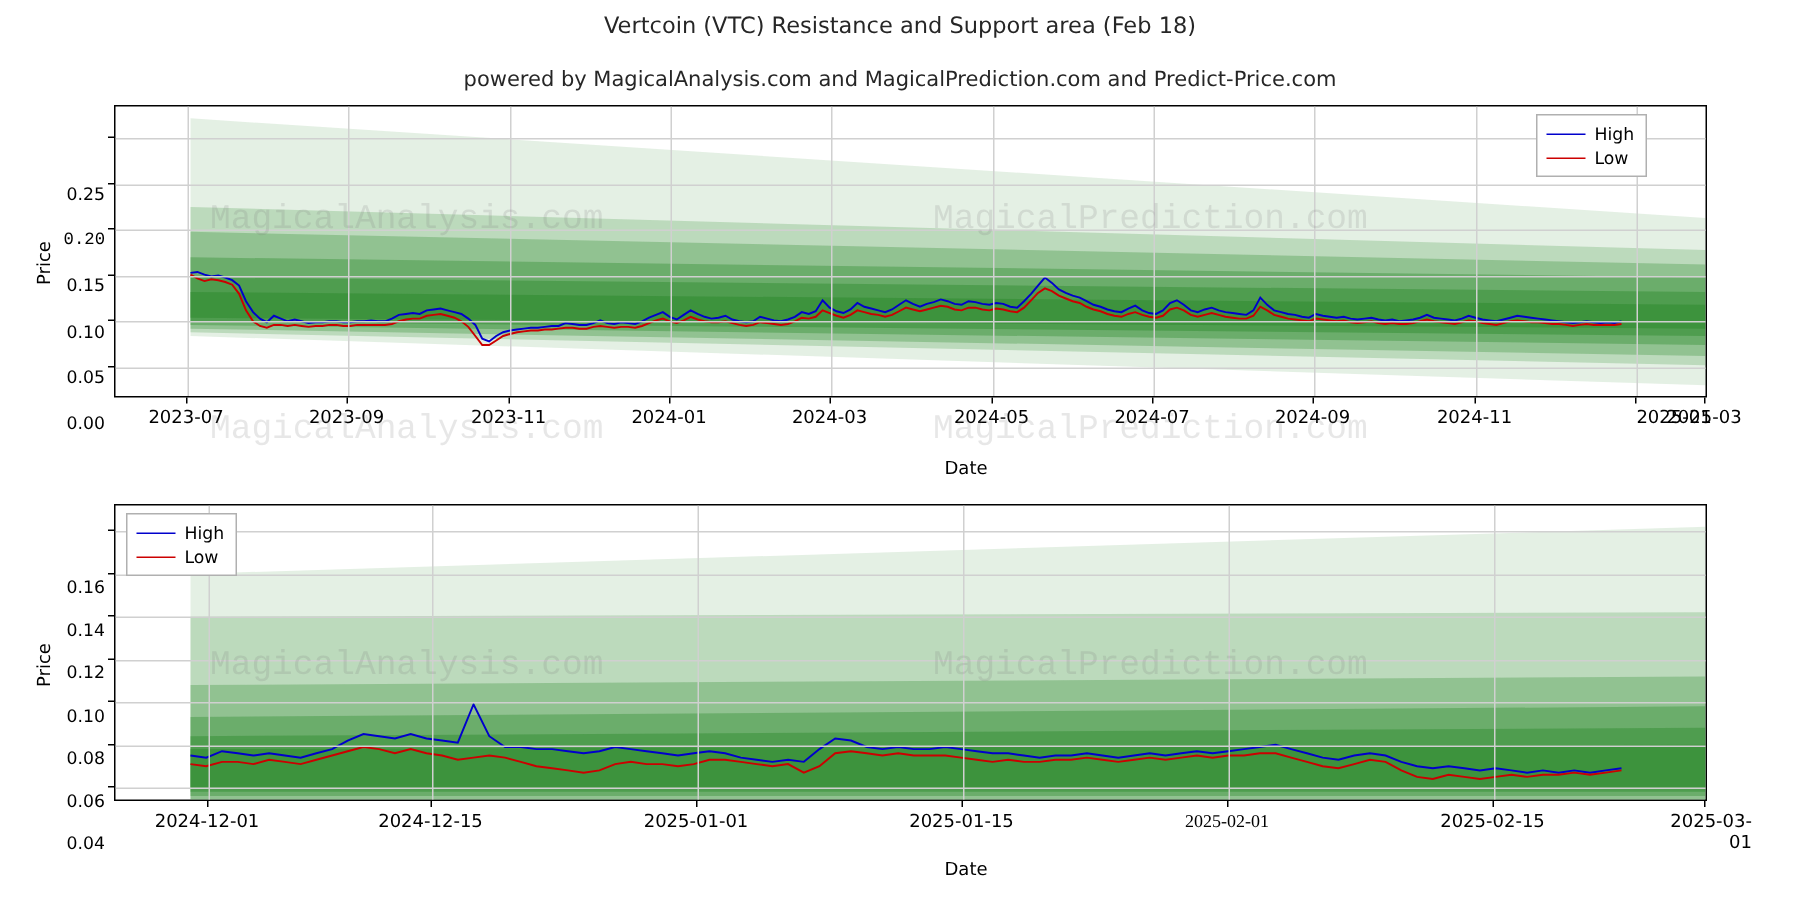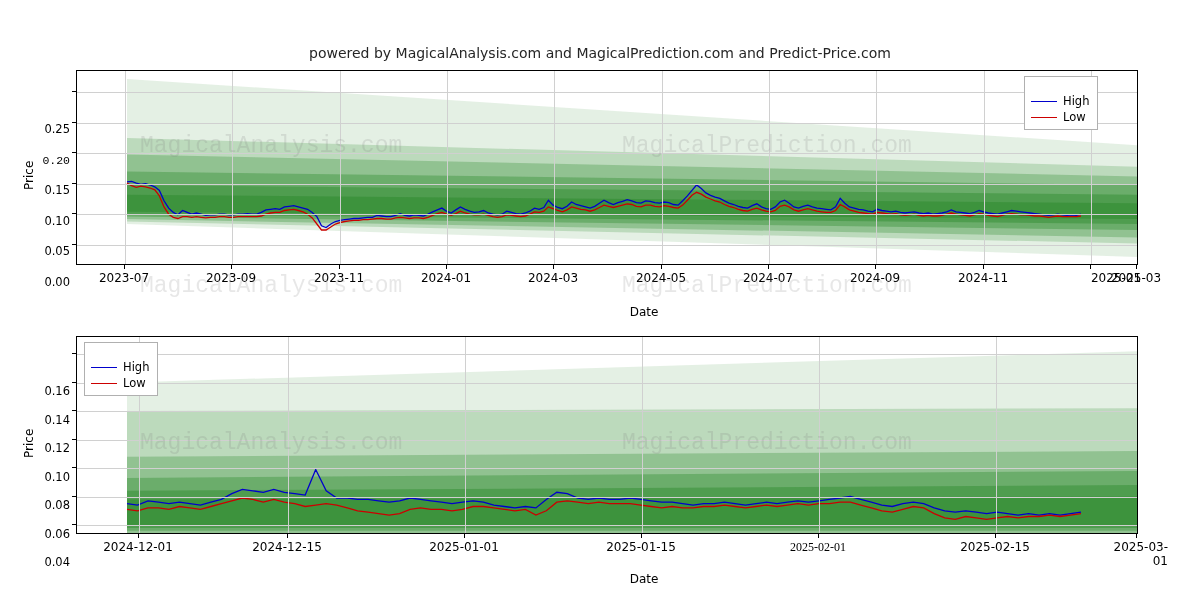--- a/index.html
+++ b/index.html
@@ -8,30 +8,31 @@
   .title{position:absolute;top:8px;left:0;width:1200px;text-align:center;font-size:15px;color:#262626;}
   .subtitle{position:absolute;top:45px;left:0;width:1200px;text-align:center;font-size:14px;color:#262626;}
   .plot{position:absolute;border:1px solid #000;background:#ffffff;overflow:hidden;}
   .grid-line{position:absolute;background:#d0d0d0;}
   .wm{position:absolute;color:rgba(120,120,120,0.18);font-size:23px;white-space:nowrap;pointer-events:none;font-family:Liberation Mono, monospace;}
   .axis-label{position:absolute;font-size:12px;color:#000;margin-left:44px;}
   .ytick{position:absolute;font-size:11.5px;color:#000;text-align:right;transform:translateY(-50%);margin-top:38px;}
   .xtick{position:absolute;font-size:12px;color:#000;text-align:right;transform:translateX(-50%);}
   .tickmark{position:absolute;background:#000;}
   .ylabel{position:absolute;font-size:12px;color:#000;transform:rotate(-90deg);transform-origin:left top;white-space:nowrap;}
-  .legend{position:absolute;border:1px solid #b0b0b0;background:#ffffff;padding:16px 8px 4px 6px;font-size:11.5px;color:#000;}
+  .legend{position:absolute;border:1px solid #b0b0b0;background:#ffffff;padding:4px 8px 4px 6px;font-size:11.5px;color:#000;}
   .legend-row{display:flex;align-items:center;height:16px;}
   .legend-line{width:26px;height:0;border-top-width:1.6px;border-top-style:solid;margin-right:6px;}
   svg{display:block;}
 </style>
 </head>
 <body>
 
 <div class="page">
 
+  <div class="title">Vertcoin (VTC) Resistance and Support area (Feb 18)</div>
   <div class="subtitle">powered by MagicalAnalysis.com and MagicalPrediction.com and Predict-Price.com</div>
 
   <div class="plot" id="plot1" style="left:76px;top:70px;width:1060px;height:193px;">
       <svg width="1062" height="195" style="position: absolute; left: 0px; top: 0px;">
         <polygon points="50.0,153.0 1060.0,185.9 1060.0,74.3 50.0,7.9" fill="#2e8b2e" opacity="0.13"></polygon>
         <polygon points="50.0,150.5 1060.0,172.5 1060.0,95.7 50.0,67.0" fill="#2e8b2e" opacity="0.22"></polygon>
         <polygon points="50.0,148.1 1060.0,166.4 1060.0,105.4 50.0,83.5" fill="#2e8b2e" opacity="0.3"></polygon>
         <polygon points="50.0,145.6 1060.0,159.0 1060.0,114.0 50.0,100.5" fill="#2e8b2e" opacity="0.38"></polygon>
         <polygon points="50.0,143.2 1060.0,153.0 1060.0,123.7 50.0,114.0" fill="#2e8b2e" opacity="0.46"></polygon>
         <polygon points="50.0,140.8 1060.0,148.1 1060.0,132.2 50.0,123.7" fill="#2e8b2e" opacity="0.52"></polygon>

